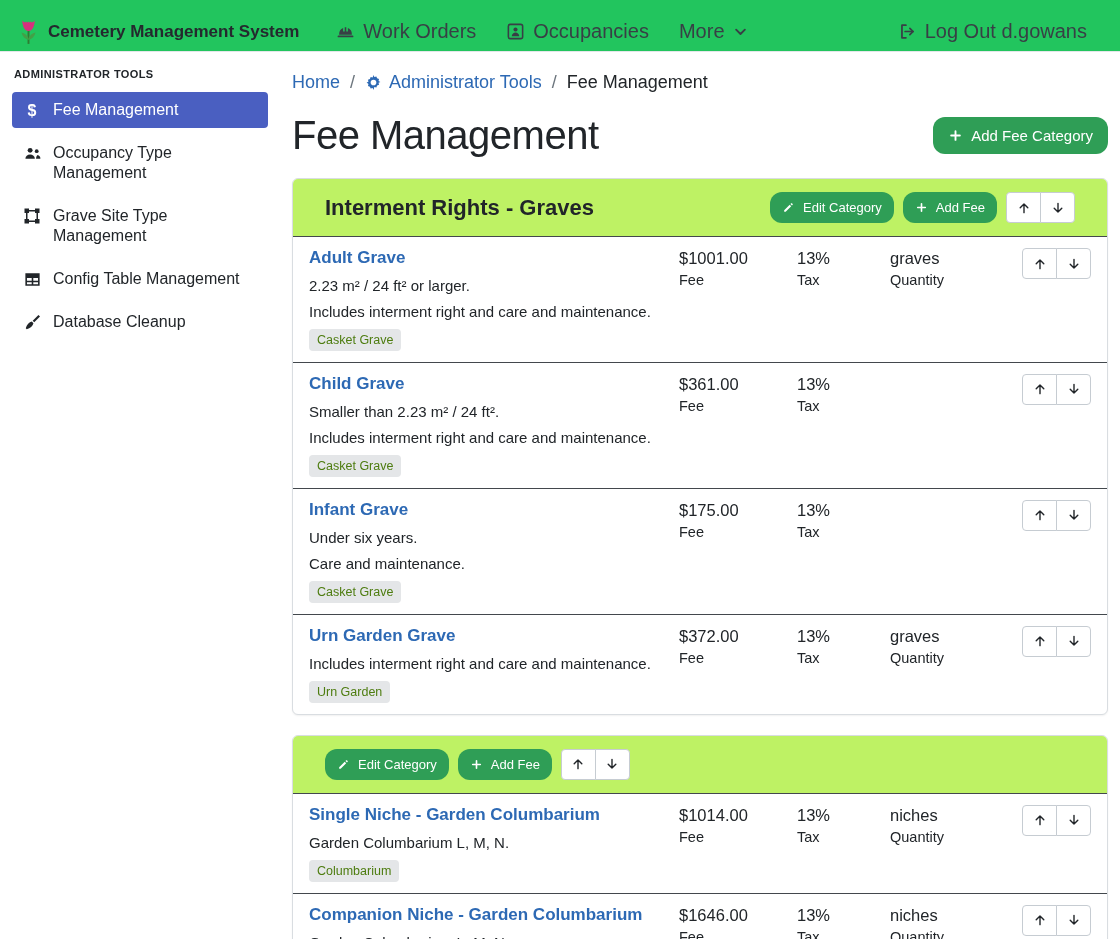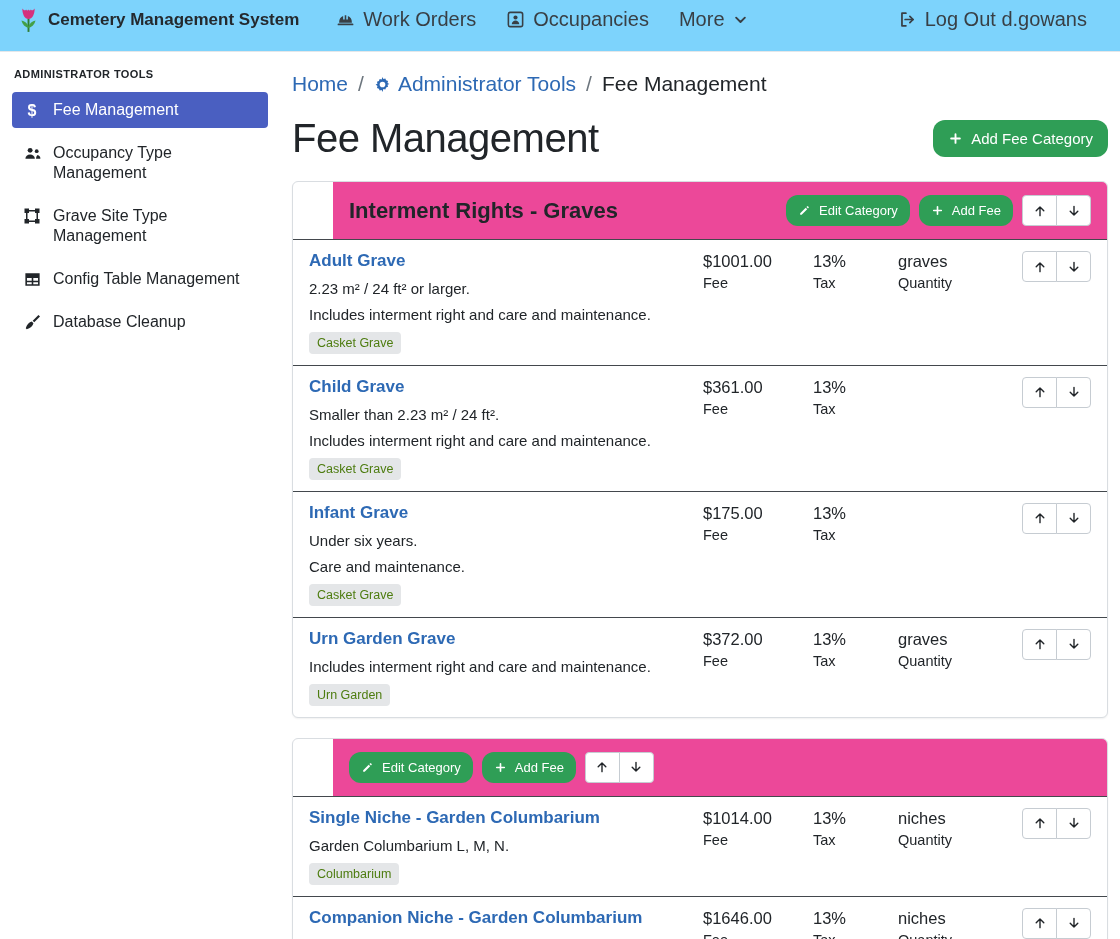--- a/index.html
+++ b/index.html
@@ -4,62 +4,62 @@
 <style>
   :root{ --primary:#4a5fc1; --success:#2f9e56; --link:#2d69b4; }
   *{box-sizing:border-box;margin:0;padding:0;}
   html,body{width:1120px;height:939px;}
   body{overflow:hidden;font-family:"Liberation Sans",sans-serif;background:#fff;color:#212529;font-size:15px;}
   a{text-decoration:none;color:inherit;}
   button{font-family:inherit;}
   svg{display:block;}
 
   
-  .navbar{height:52px;background:#7dd3fc;border-bottom:1px solid #e4e7ea;display:flex;align-items:flex-start;justify-content:space-between;padding:0 18px;}
+  .navbar{height:52px;background:#22c55e;border-bottom:1px solid #e4e7ea;display:flex;align-items:flex-end;justify-content:space-between;padding:0 18px;}
   .nav-left{display:flex;align-items:center;}
   .brand{display:flex;align-items:center;gap:9px;font-size:17px;font-weight:700;color:#24292e;margin-right:22px;cursor:pointer;}
   .nav-link{display:flex;align-items:center;gap:8px;color:#383f45;font-size:20px;padding:8px 15px;cursor:pointer;white-space:nowrap;}
   .icn{display:inline-flex;color:inherit;flex-shrink:0;}
 
   
   .layout{display:flex;height:887px;}
   .sidebar{width:280px;flex-shrink:0;padding:14px 12px;background:#fff;}
   .sidebar-heading{font-size:11px;font-weight:700;letter-spacing:.4px;color:#212529;margin:2px 2px 12px;}
   .side-item{display:flex;gap:11px;align-items:flex-start;padding:8px 10px;border-radius:4px;font-size:16px;line-height:1.25;color:#212529;cursor:pointer;margin-bottom:7px;}
   .side-item .icn{width:20px;justify-content:center;margin-top:1px;}
   .side-item.active{background:var(--primary);color:#fff;}
   .dollar-glyph{font-weight:700;font-size:16px;line-height:1.2;}
 
   .main{flex:1;padding:16px 12px 0 12px;overflow:hidden;}
 
   
-  .breadcrumb{display:flex;align-items:center;gap:10px;font-size:21px;margin:4px 0 20px;}
+  .breadcrumb{display:flex;align-items:center;gap:10px;font-size:18px;margin:4px 0 20px;}
   .breadcrumb a{color:var(--link);display:flex;align-items:center;gap:7px;cursor:pointer;}
   .breadcrumb .sep{color:#6c757d;}
   .breadcrumb .current{color:#212529;}
   .page-head{display:flex;justify-content:space-between;align-items:center;margin-bottom:20px;}
   .page-title{font-size:40px;font-weight:500;color:#212529;letter-spacing:-.5px;}
 
   .btn{display:inline-flex;align-items:center;gap:8px;border:none;border-radius:12px;cursor:pointer;}
   .btn-green{background:var(--success);color:#fff;}
   .btn-lg{font-size:15px;padding:10px 15px;}
   .btn-sm{font-size:13px;padding:8px 12px;}
 
   
   .card{border:1px solid #d9dde1;border-radius:6px;margin-bottom:20px;box-shadow:0 1px 2px rgba(0,0,0,.06);overflow:hidden;background:#fff;}
-  .card-header{background:#ec4899;padding:13px 16px;display:flex;justify-content:space-between;align-items:center;margin-left:40px;}
+  .card-header{background:#bef264;padding:13px 32px;display:flex;justify-content:space-between;align-items:center;}
   .card-title{font-size:22px;font-weight:600;color:#212529;}
   .header-actions{display:flex;align-items:center;gap:9px;}
   .btn-group{display:inline-flex;}
   .btn-arrow{width:35px;height:31px;background:#fff;border:1px solid #c6ccd2;display:inline-flex;align-items:center;justify-content:center;color:#212529;cursor:pointer;}
   .btn-group .btn-arrow:first-child{border-radius:4px 0 0 4px;}
   .btn-group .btn-arrow:last-child{border-radius:0 4px 4px 0;margin-left:-1px;}
 
   
-  .fee-row{display:flex;align-items:flex-start;padding:10px 16px 11px;border-top:1px solid #43484d;}
+  .fee-row{display:flex;align-items:flex-start;padding:10px 16px 11px;border-top:1px solid #43484d;gap:8px;}
   .fee-main{flex:1;min-width:0;}
   .fee-name{font-size:17px;font-weight:700;color:var(--link);display:inline-block;line-height:1.35;cursor:pointer;}
   .fee-desc{font-size:15px;color:#212529;margin-top:5px;line-height:1.4;}
   .badge{display:inline-block;margin-top:7px;background:#e4e6e8;color:#4d7c0f;font-size:12.5px;padding:4px 8px;border-radius:4px;}
   .fee-col{width:110px;text-align:left;flex-shrink:0;padding-top:2px;}
   .fee-col.tax{width:85px;}
   .fee-col.qty{width:120px;}
   .col-value{font-size:16.5px;}
   .col-label{font-size:14.5px;margin-top:4px;}
   .row-arrows{margin-left:4px;margin-top:1px;}

